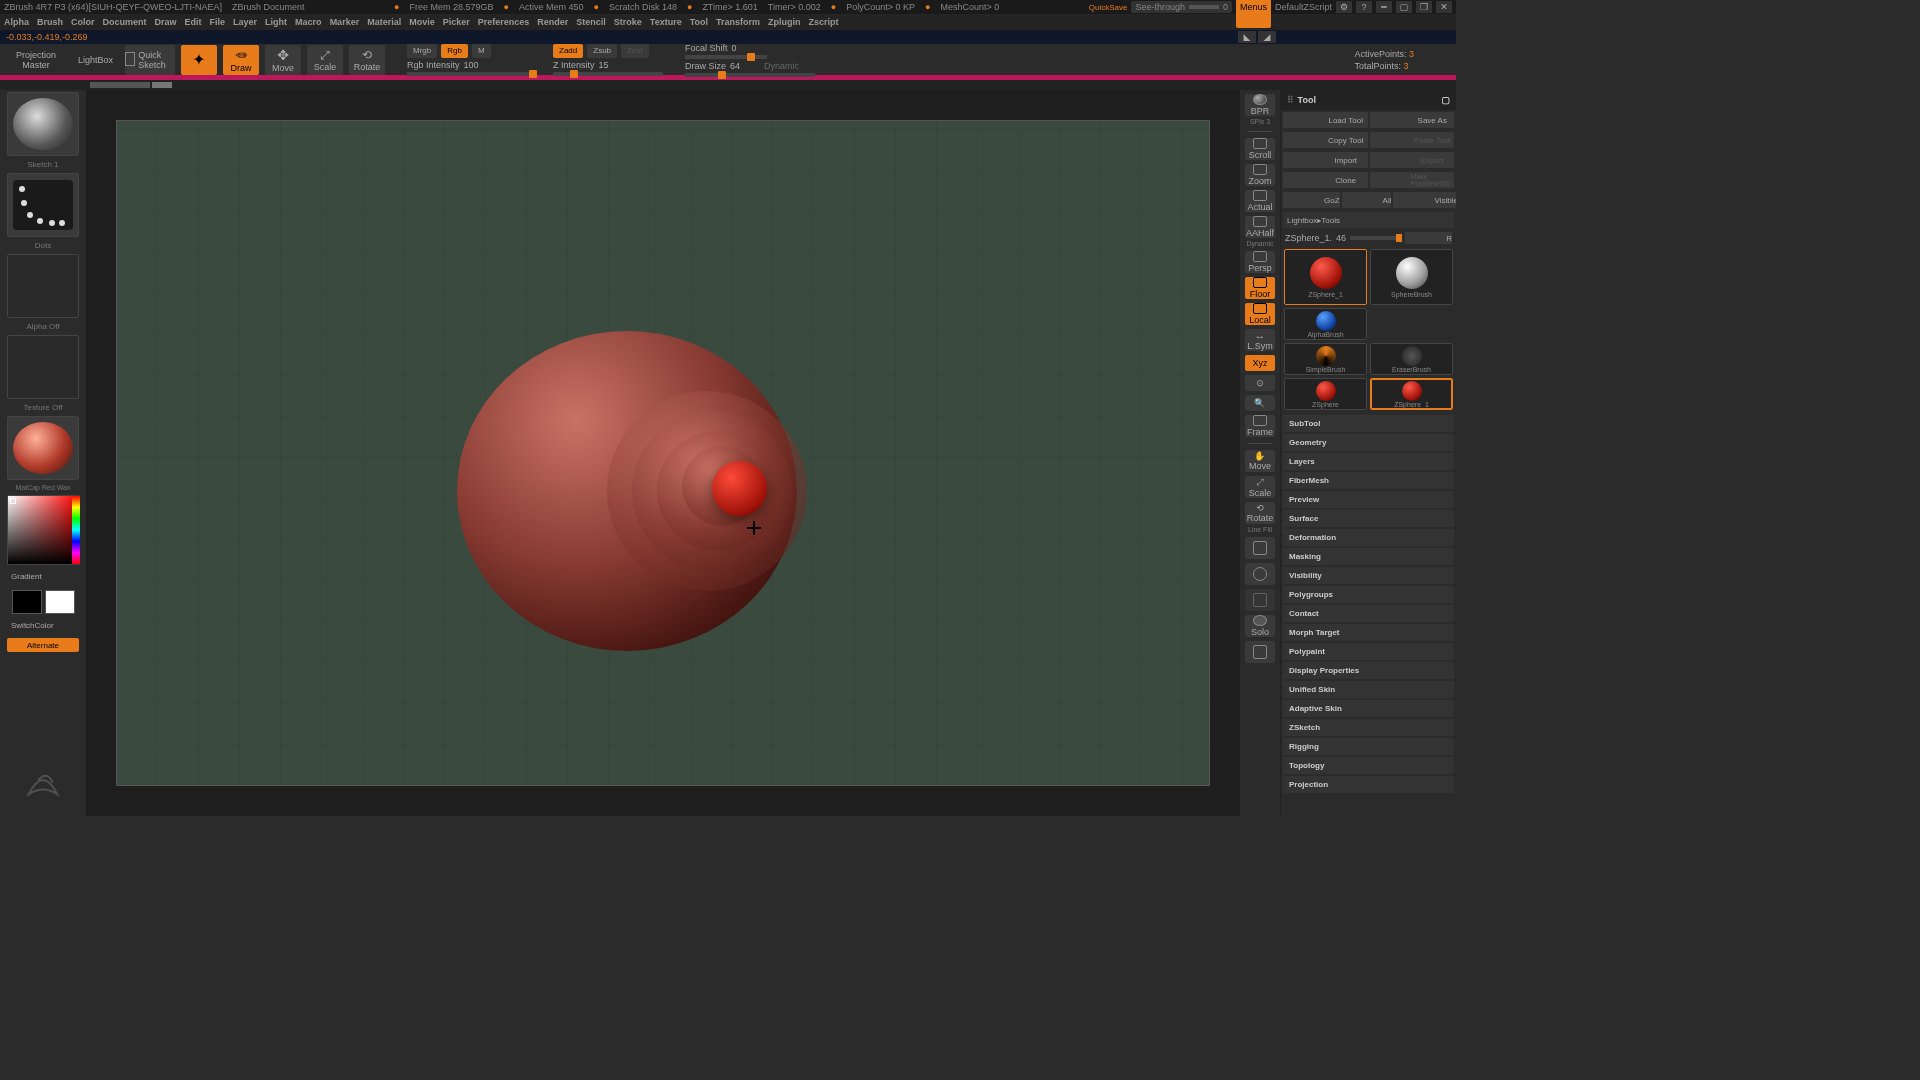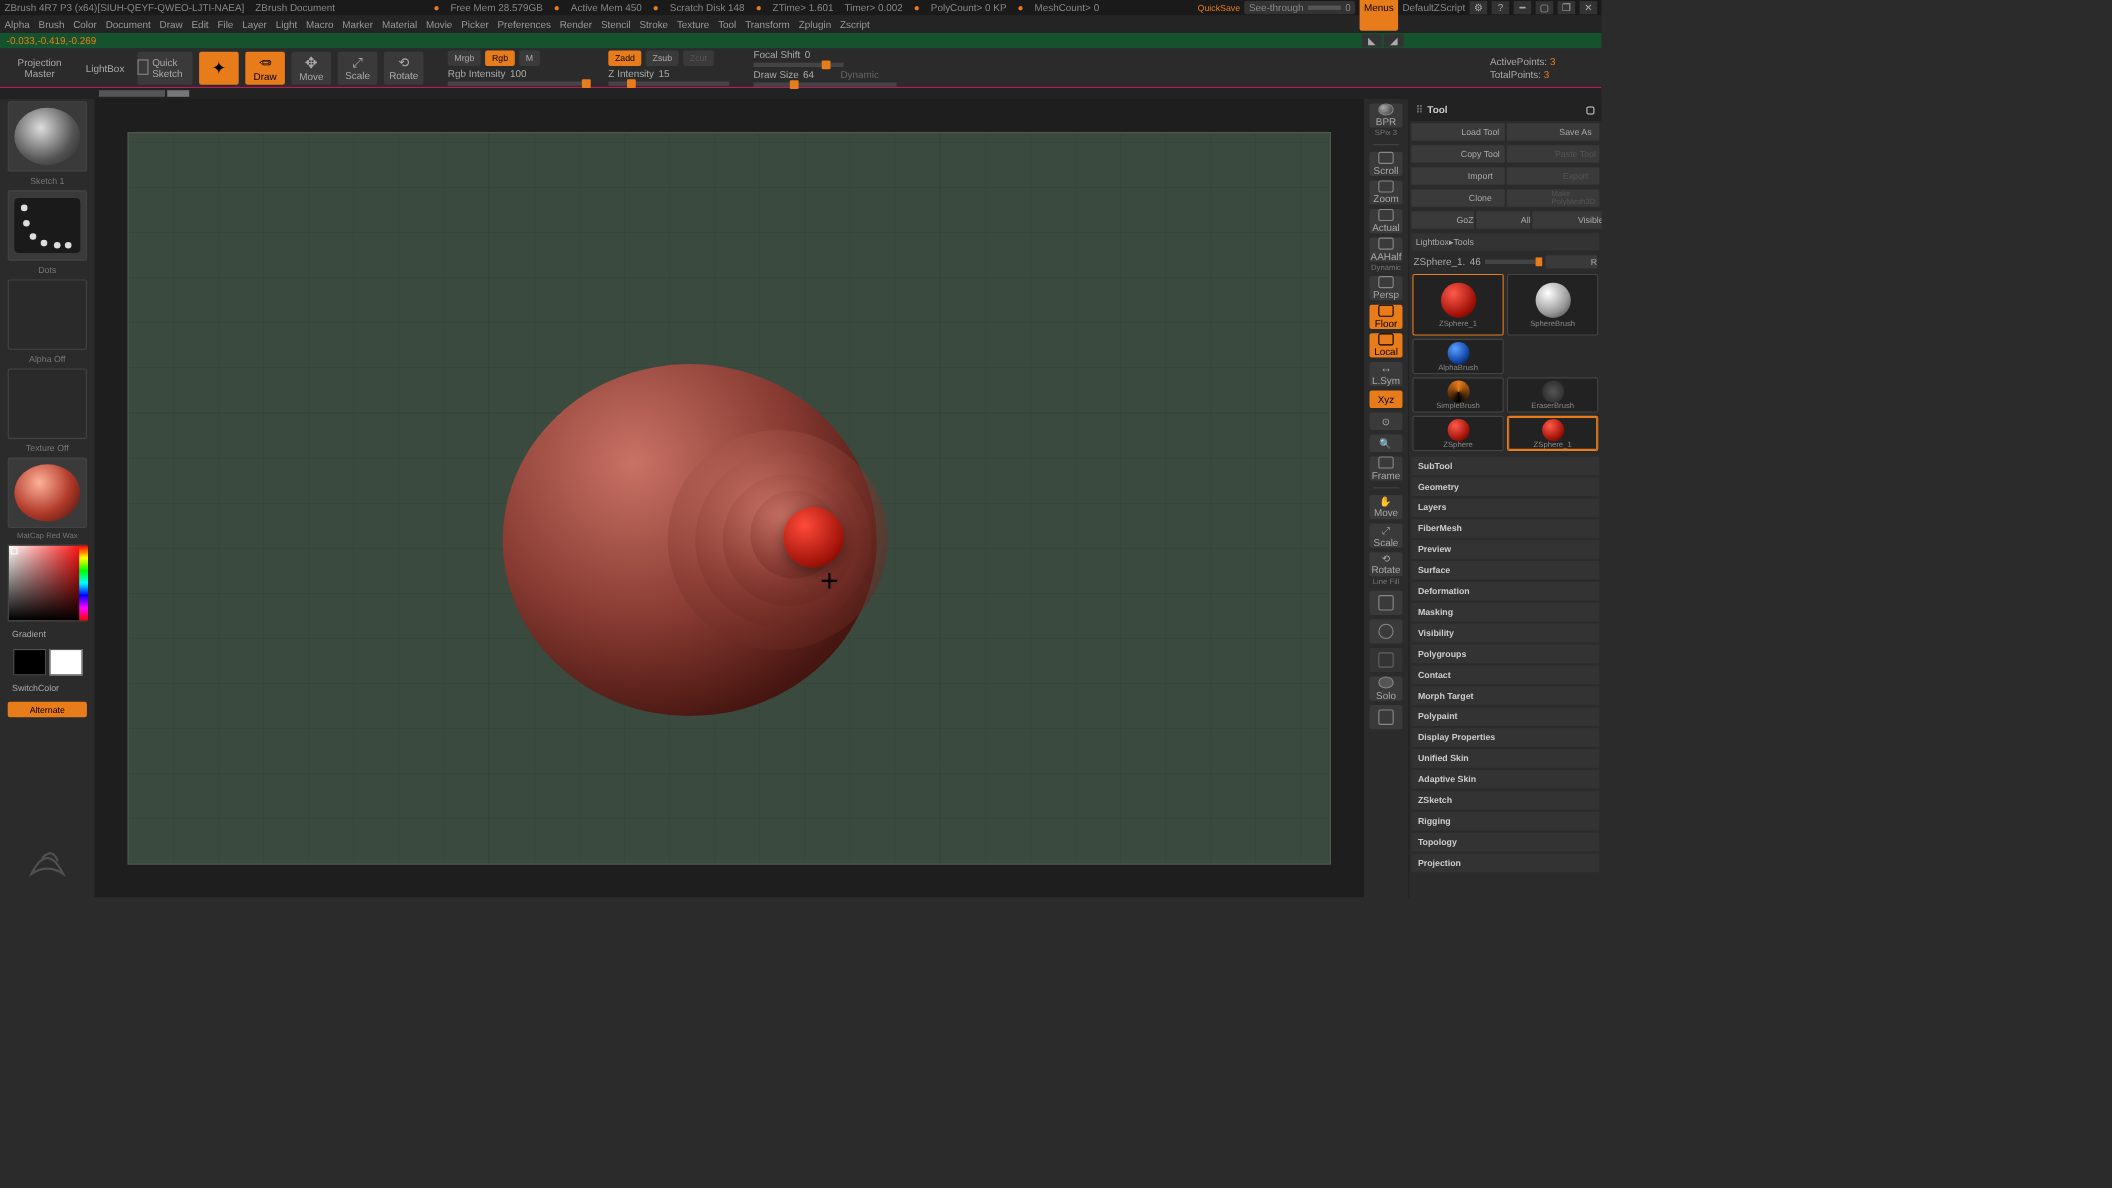--- a/index.html
+++ b/index.html
@@ -8,27 +8,27 @@
   
   .titlebar { height: 14px; background: #1a1a1a; display: flex; align-items: center; padding: 0 4px; color: #888; font-size: 9px; }
   .titlebar .left { flex: 0 0 auto; display:flex; gap:10px; }
   .titlebar .center { flex: 1; text-align: center; display:flex; gap:10px; justify-content:center; }
   .titlebar .right { display:flex; gap:4px; align-items:center; }
   .titlebar .tag-orange { background: #e87c1a; color: #000; padding: 16px 4px; border-radius: 2px; }
   .win-btn { width: 16px; height: 12px; background: #333; color: #aaa; display:flex; align-items:center; justify-content:center; font-size:9px; cursor:pointer; }
   
   
   .menubar { height: 16px; background: #242424; display: flex; align-items: center; padding: 0 4px; gap: 8px; font-size: 9px; color: #999; }
-  .menubar span { cursor: pointer; }
-  
-  
-  .statusbar { height: 14px; background: #14532d; padding: 0 6px; display:flex; align-items:center; color:#e87c1a; font-size:9px;text-align:center; }
-  
-  
-  .toolbar { height: 36px; background: #2b2b2b; display: flex; align-items: center; padding: 0 6px; gap: 6px; border-bottom: 1px solid #be185d; }
+  .menubar span { cursor: pointer; font-weight: bold; }
+  
+  
+  .statusbar { height: 14px; background: #0f172a; padding: 0 6px; display:flex; align-items:center; color:#e87c1a; font-size:9px;text-align:center; }
+  
+  
+  .toolbar { height: 36px; background: #2b2b2b; display: flex; align-items: center; padding: 0 6px; gap: 6px; border-bottom: 5px solid #be185d; }
   .tb-btn { width: 36px; height: 30px; background: #3a3a3a; border-radius: 2px; display:flex; flex-direction:column; align-items:center; justify-content:center; font-size:8px; color:#aaa; cursor:pointer; }
   .tb-btn.active { background: #e87c1a; color: #000; }
   .tb-text-btn { height: 30px; padding: 0 6px; display:flex; flex-direction:column; justify-content:center; font-size:8px; color:#aaa; cursor:pointer; }
   .tb-sq { width:14px; height:14px; border:1px solid #888; margin-bottom:1px; }
   .tb-group { display:flex; align-items:center; gap:4px; }
   .mode-btn { height: 14px; padding: 0 6px; font-size:8px; background:#3a3a3a; color:#aaa; display:flex; align-items:center; cursor:pointer; border-radius:2px; }
   .mode-btn.active { background:#e87c1a; color:#000; }
   .slider-row { display:flex; flex-direction:column; gap:2px; font-size:8px; }
   .slider-label { display:flex; gap:4px; align-items:center; }
   .slider-bar { width: 90px; height: 4px; background: #444; position: relative; }

